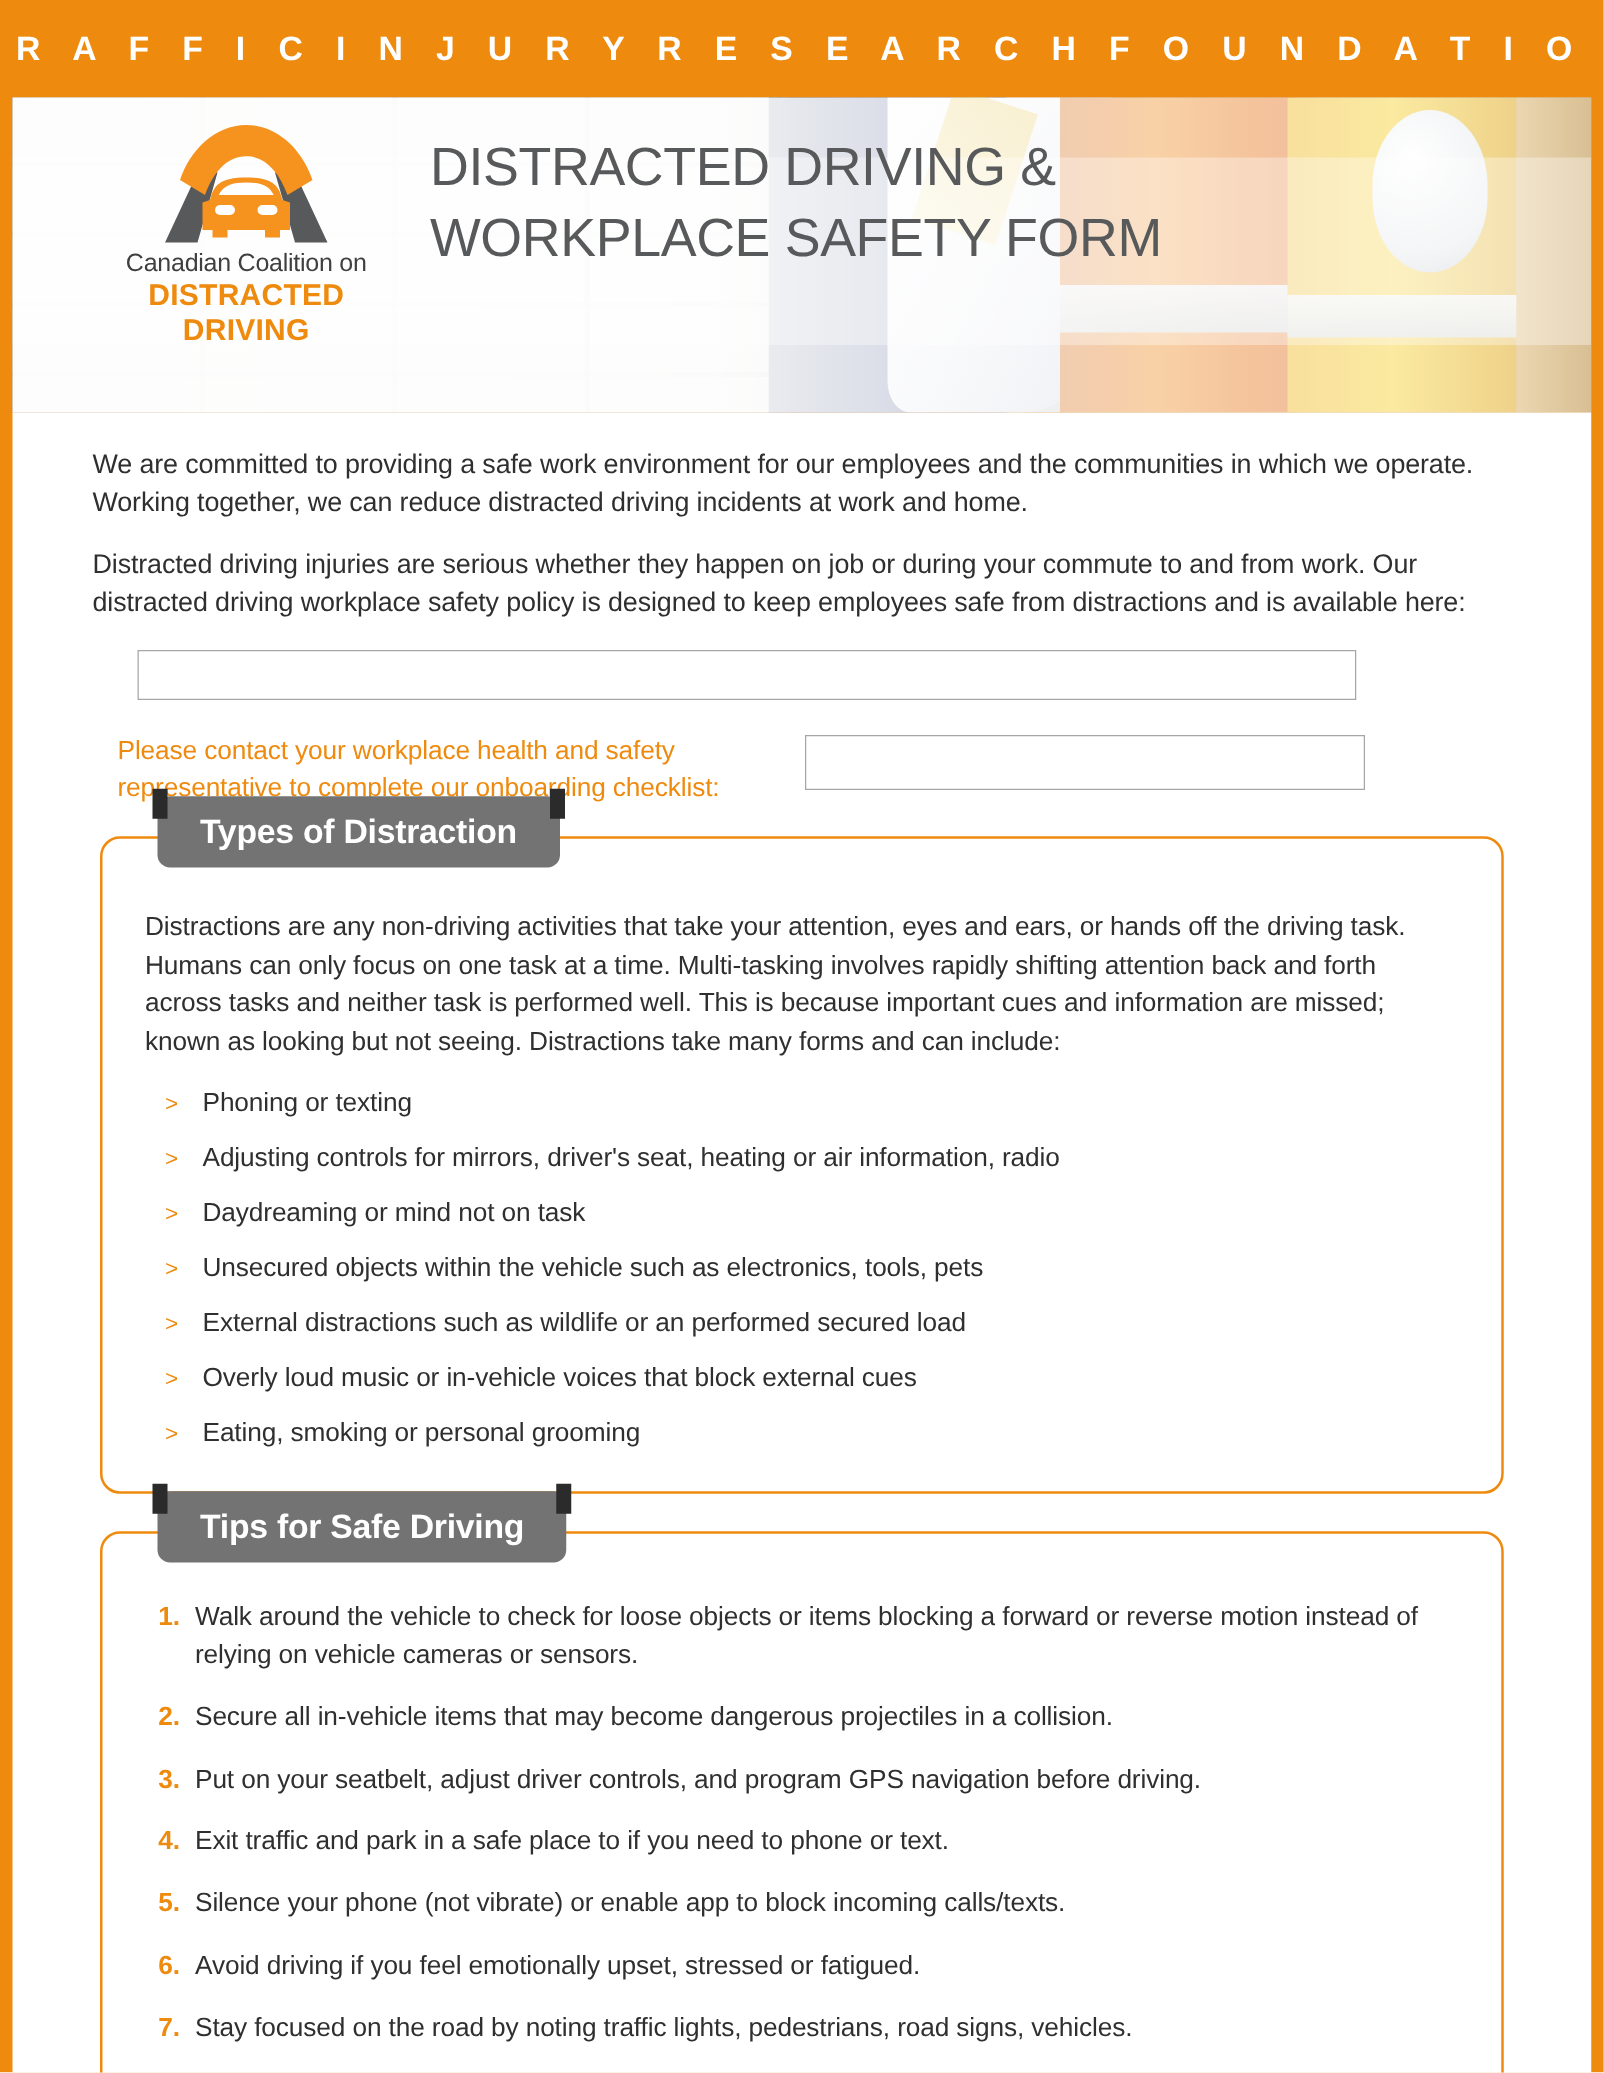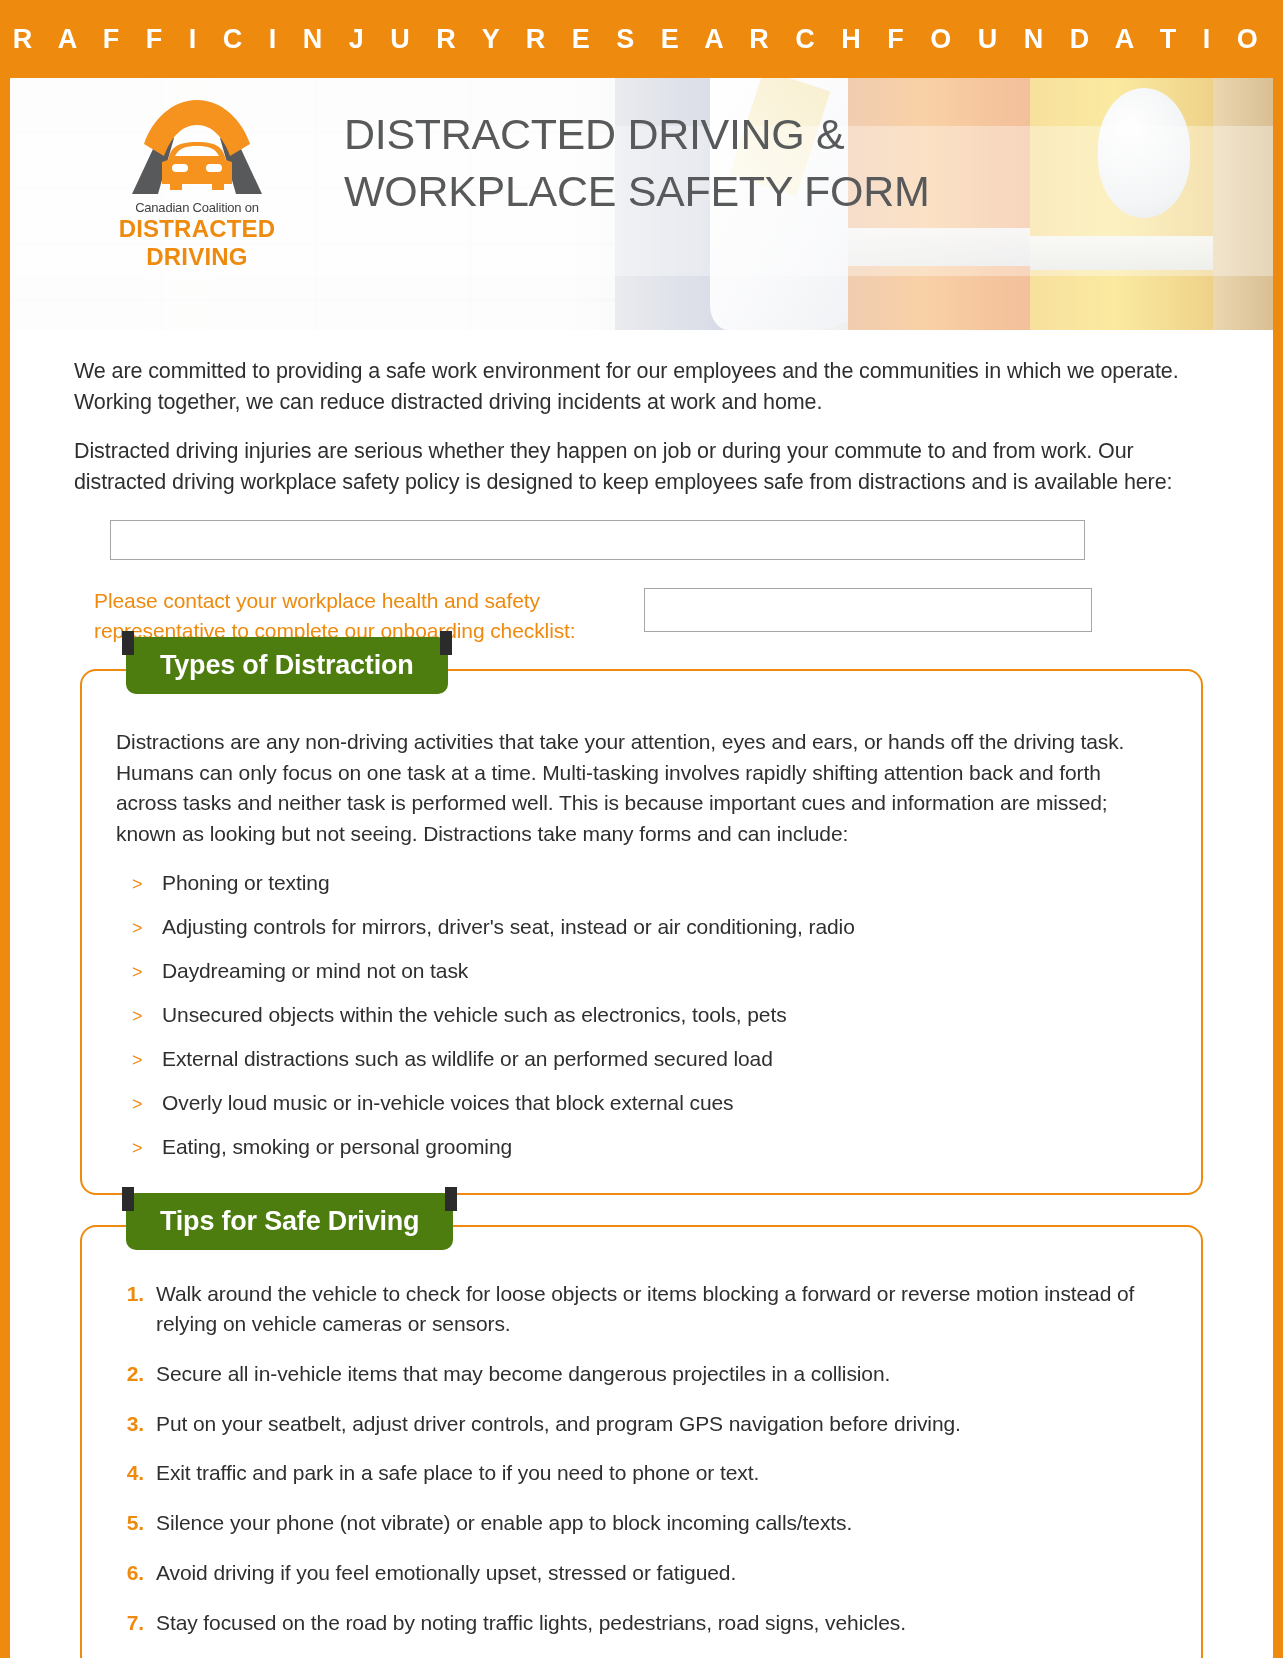--- a/index.html
+++ b/index.html
@@ -170,21 +170,21 @@
     margin-top: 20px;
     text-align: center;
   }
   .logo-mark {
     position: relative;
     width: 190px;
     height: 98px;
     margin: 0 auto 4px auto;
   }
   .logo-sub1 {
-    font-size: 13px;
+    font-size: 20px;
     color: #3f3f3f;
     letter-spacing: -0.2px;
     font-family: "Liberation Sans", sans-serif;
   }
   .logo-sub2 {
     font-size: 24px;
     color: #ee8a0e;
     font-weight: bold;
     letter-spacing: 0.2px;
     font-family: "Liberation Sans", sans-serif;
@@ -257,21 +257,21 @@
   .card {
     border: 2px solid #ee8a0e;
     border-radius: 16px;
     padding: 56px 44px 30px 34px;
     box-sizing: border-box;
   }
   .card-tab {
     position: absolute;
     left: 46px;
     top: -32px;
-    background: #4d7c0f;
+    background: #737373;
     color: #ffffff;
     font-size: 27px;
     font-weight: bold;
     padding: 13px 34px 13px 34px;
     border-radius: 10px;
     z-index: 3;
     letter-spacing: -0.2px;
   }
   .card-tab:before,
   .card-tab:after {
@@ -417,21 +417,21 @@
       <div class="card-tab">Types of Distraction</div>
       <div class="card">
         <p class="body-text">Distractions are any non-driving activities that take your attention, eyes and ears, or hands off the driving task. Humans can only focus on one task at a time. Multi-tasking involves rapidly shifting attention back and forth across tasks and neither task is performed well. This is because important cues and information are missed; known as looking but not seeing. Distractions take many forms and can include:</p>
         <ul class="chev">
           <li>
             <span class="chev-icon">&gt;</span>
             <span>Phoning or texting</span>
           </li>
           <li>
             <span class="chev-icon">&gt;</span>
-            <span>Adjusting controls for mirrors, driver's seat, instead or air conditioning, radio</span>
+            <span>Adjusting controls for mirrors, driver's seat, heating or air information, radio</span>
           </li>
           <li>
             <span class="chev-icon">&gt;</span>
             <span>Daydreaming or mind not on task</span>
           </li>
           <li>
             <span class="chev-icon">&gt;</span>
             <span>Unsecured objects within the vehicle such as electronics, tools, pets</span>
           </li>
           <li>

